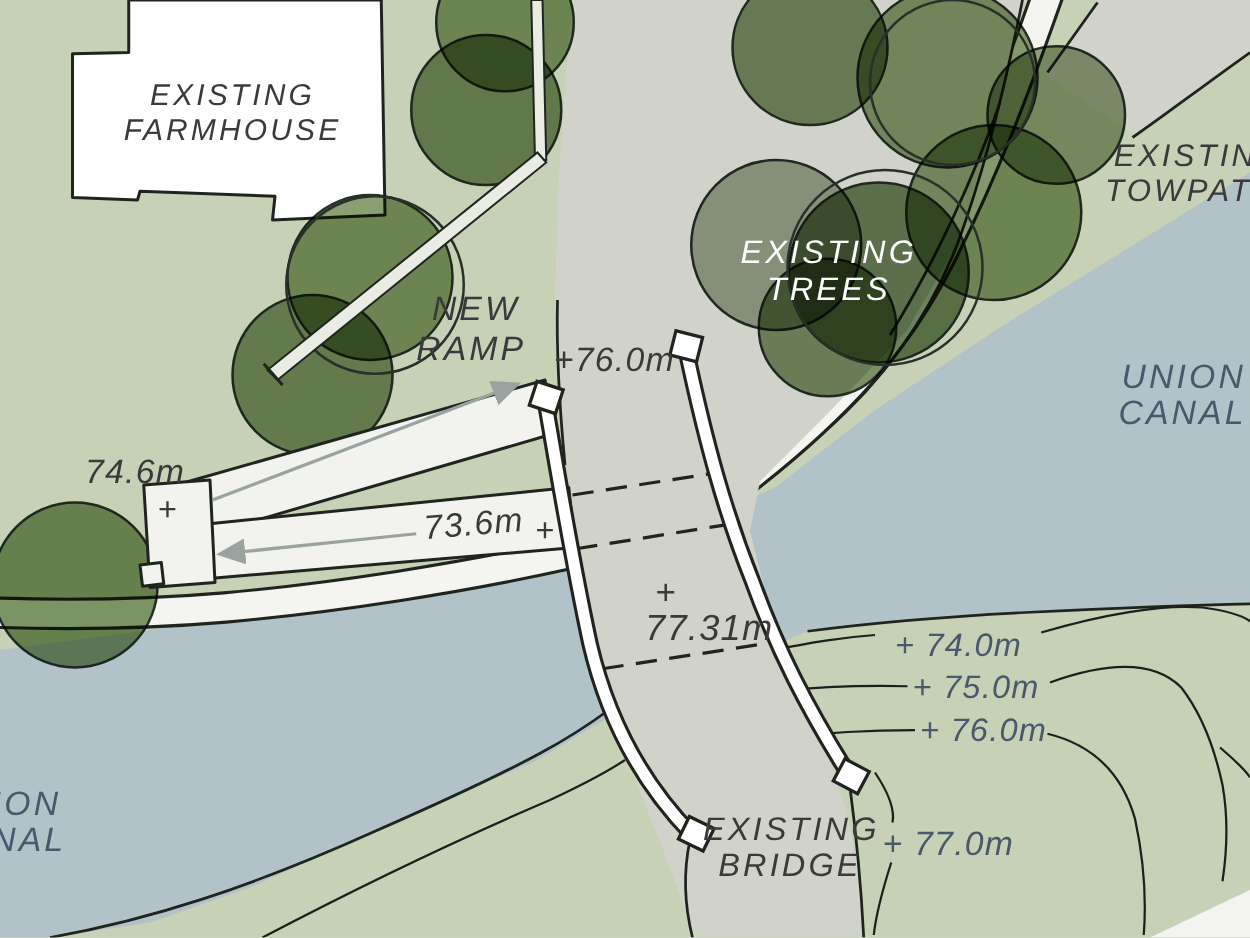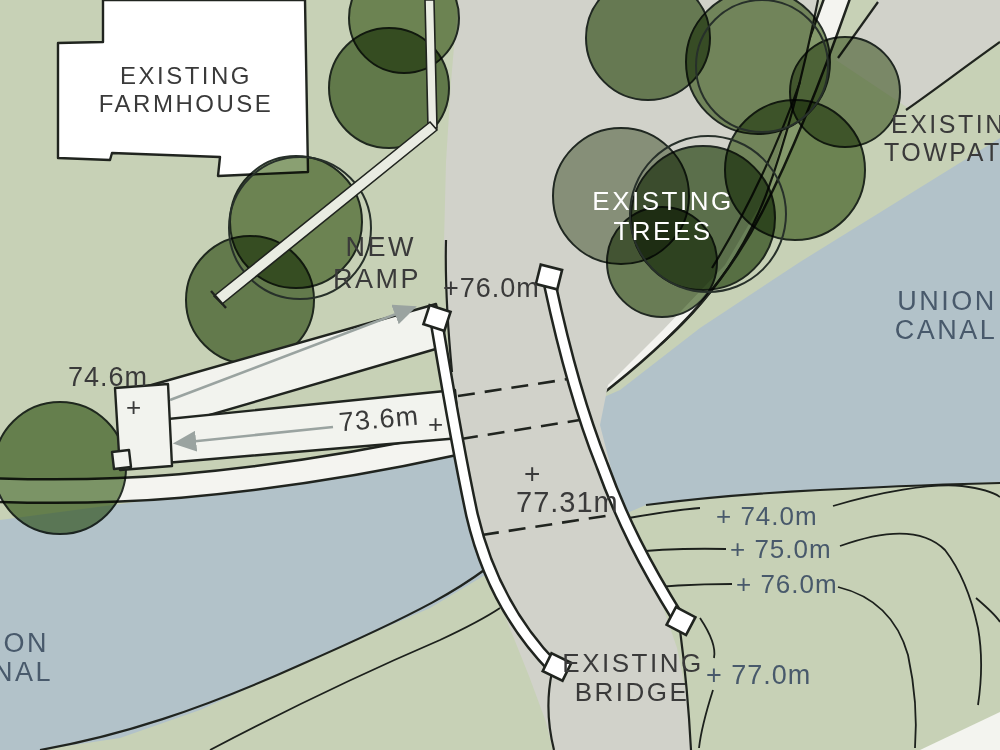--- a/index.html
+++ b/index.html
@@ -1,16 +1,16 @@
 <!DOCTYPE html>
 <html><head>
 <meta charset="utf-8">
 <style>
   html,body{margin:0;padding:0;background:#c7d1b6;}
-  .stage{width:1000px;height:750px;overflow:hidden;position:relative;}
+  .stage{width:1000px;height:750px;overflow:hidden;position:relative;font-style:italic;}
   svg{display:block;}
   text{font-family:"Liberation Sans","DejaVu Sans",sans-serif;fill:#3a3a3a;}
   .lbl{letter-spacing:2.5px;}
   .slate{fill:#48596b;}
   .white-txt{fill:#ffffff;}
 </style>
 </head>
 <body>
 
 <div class="stage">

